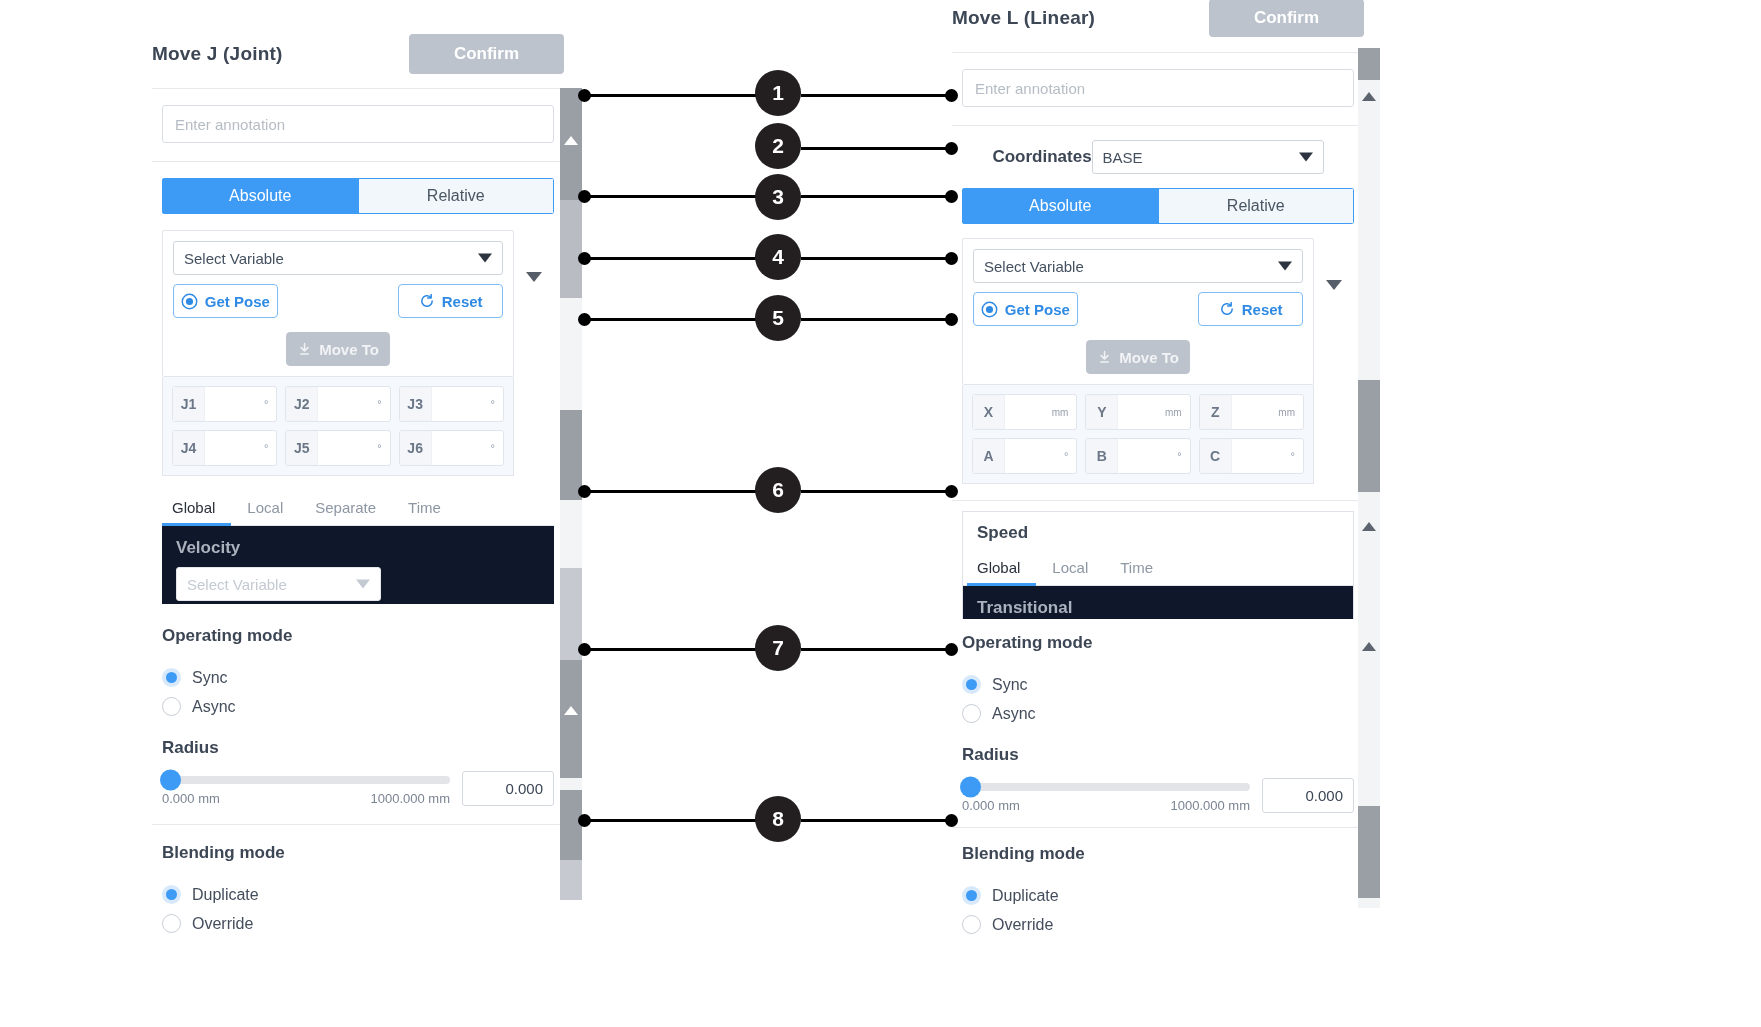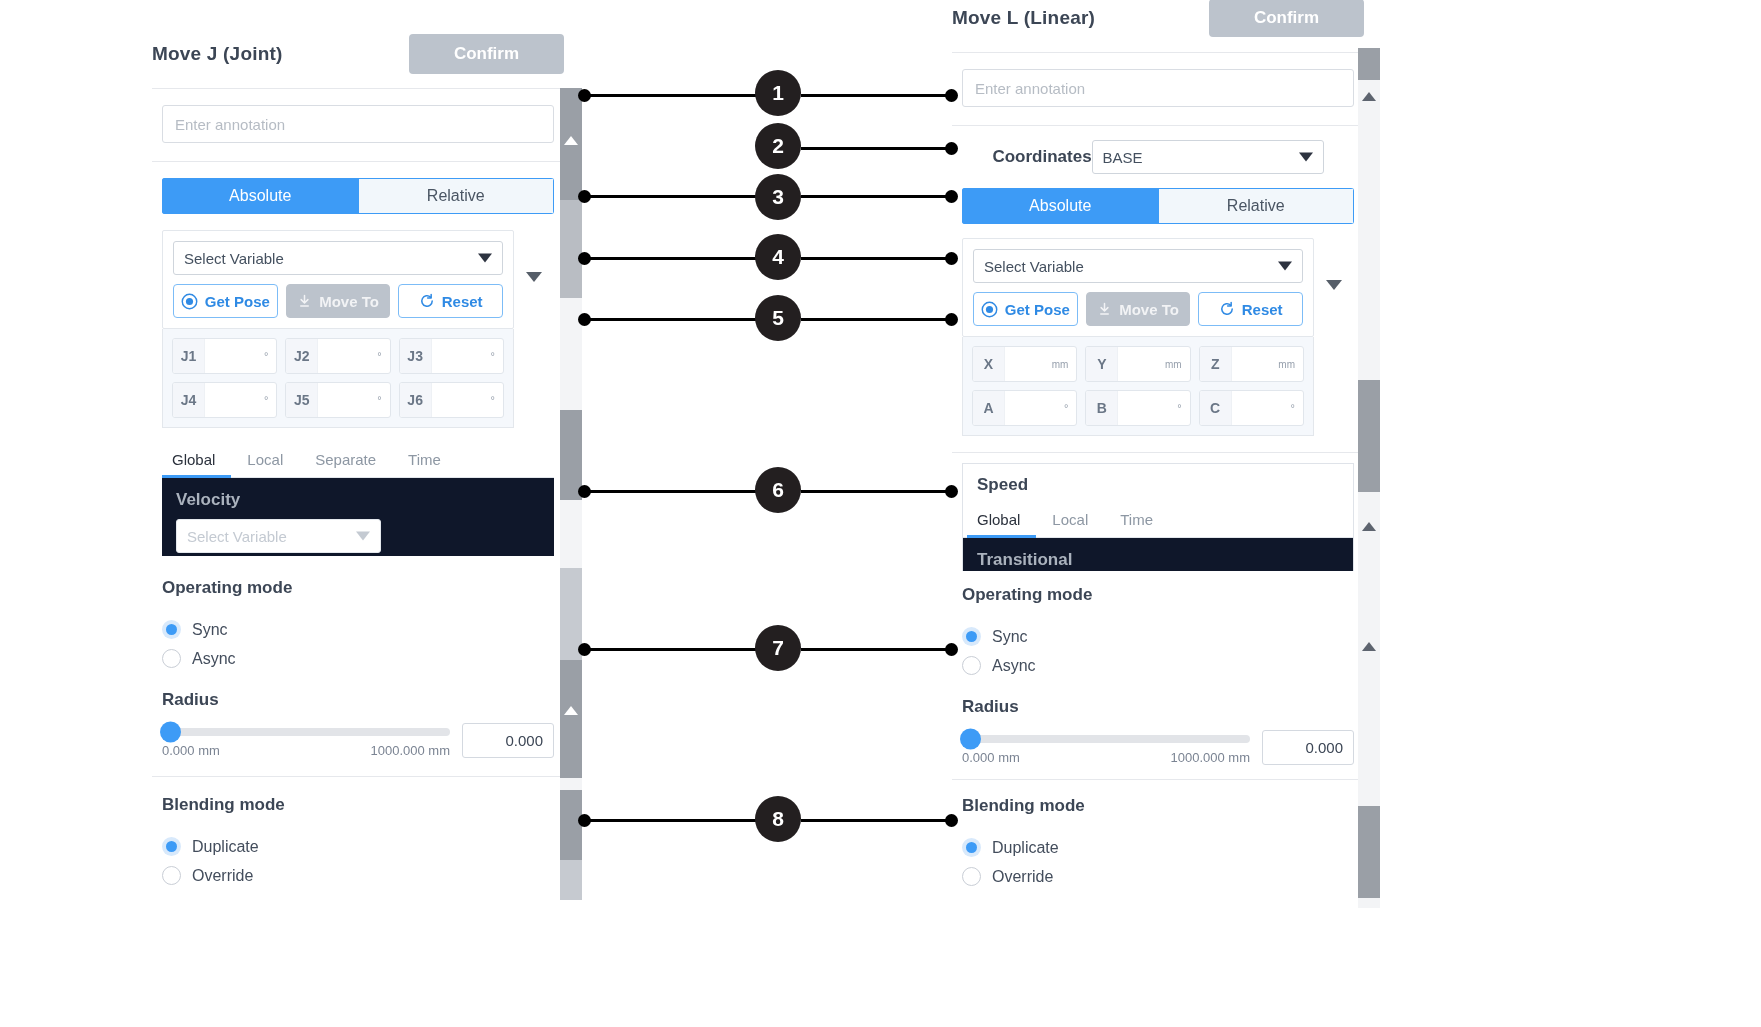--- a/index.html
+++ b/index.html
@@ -58,21 +58,21 @@
   }
   .sel.disabled { border-color: #e4e8ed; color: #c4cad2; }
   .sel.disabled .caret { border-top-color: #c4cad2; }
 
   .btn-row { display: flex; gap: 8px; margin-top: 9px; }
   .abtn {
     flex: 1; height: 34px; border-radius: 4px; display: flex; align-items: center;
     justify-content: center; gap: 7px; font-size: 15px; font-weight: bold;
   }
   .abtn.outline { border: 1px solid #7cbcf7; background: #fff; color: #2f8ae4; }
-  .abtn.grey { background: #bcc3cc; color: #f2f3f5; border: 1px solid #bcc3cc; }
+  .abtn.grey { background: #bcc3cc; color: #f2f3f5; border: 1px solid #bcc3cc; margin-top: 48px; }
 
   .ico { display: inline-flex; align-items: center; justify-content: center; }
 
   
   .field-grid { background: #f5f8fc; border: 1px solid #e3e7ec; border-top: none; padding: 9px; }
   .field-row { display: flex; gap: 8px; }
   .field-row + .field-row { margin-top: 8px; }
   .fld {
     flex: 1; height: 36px; display: flex; align-items: center;
     border: 1px solid #e1e6ec; background: #ffffff; border-radius: 3px; overflow: hidden;

